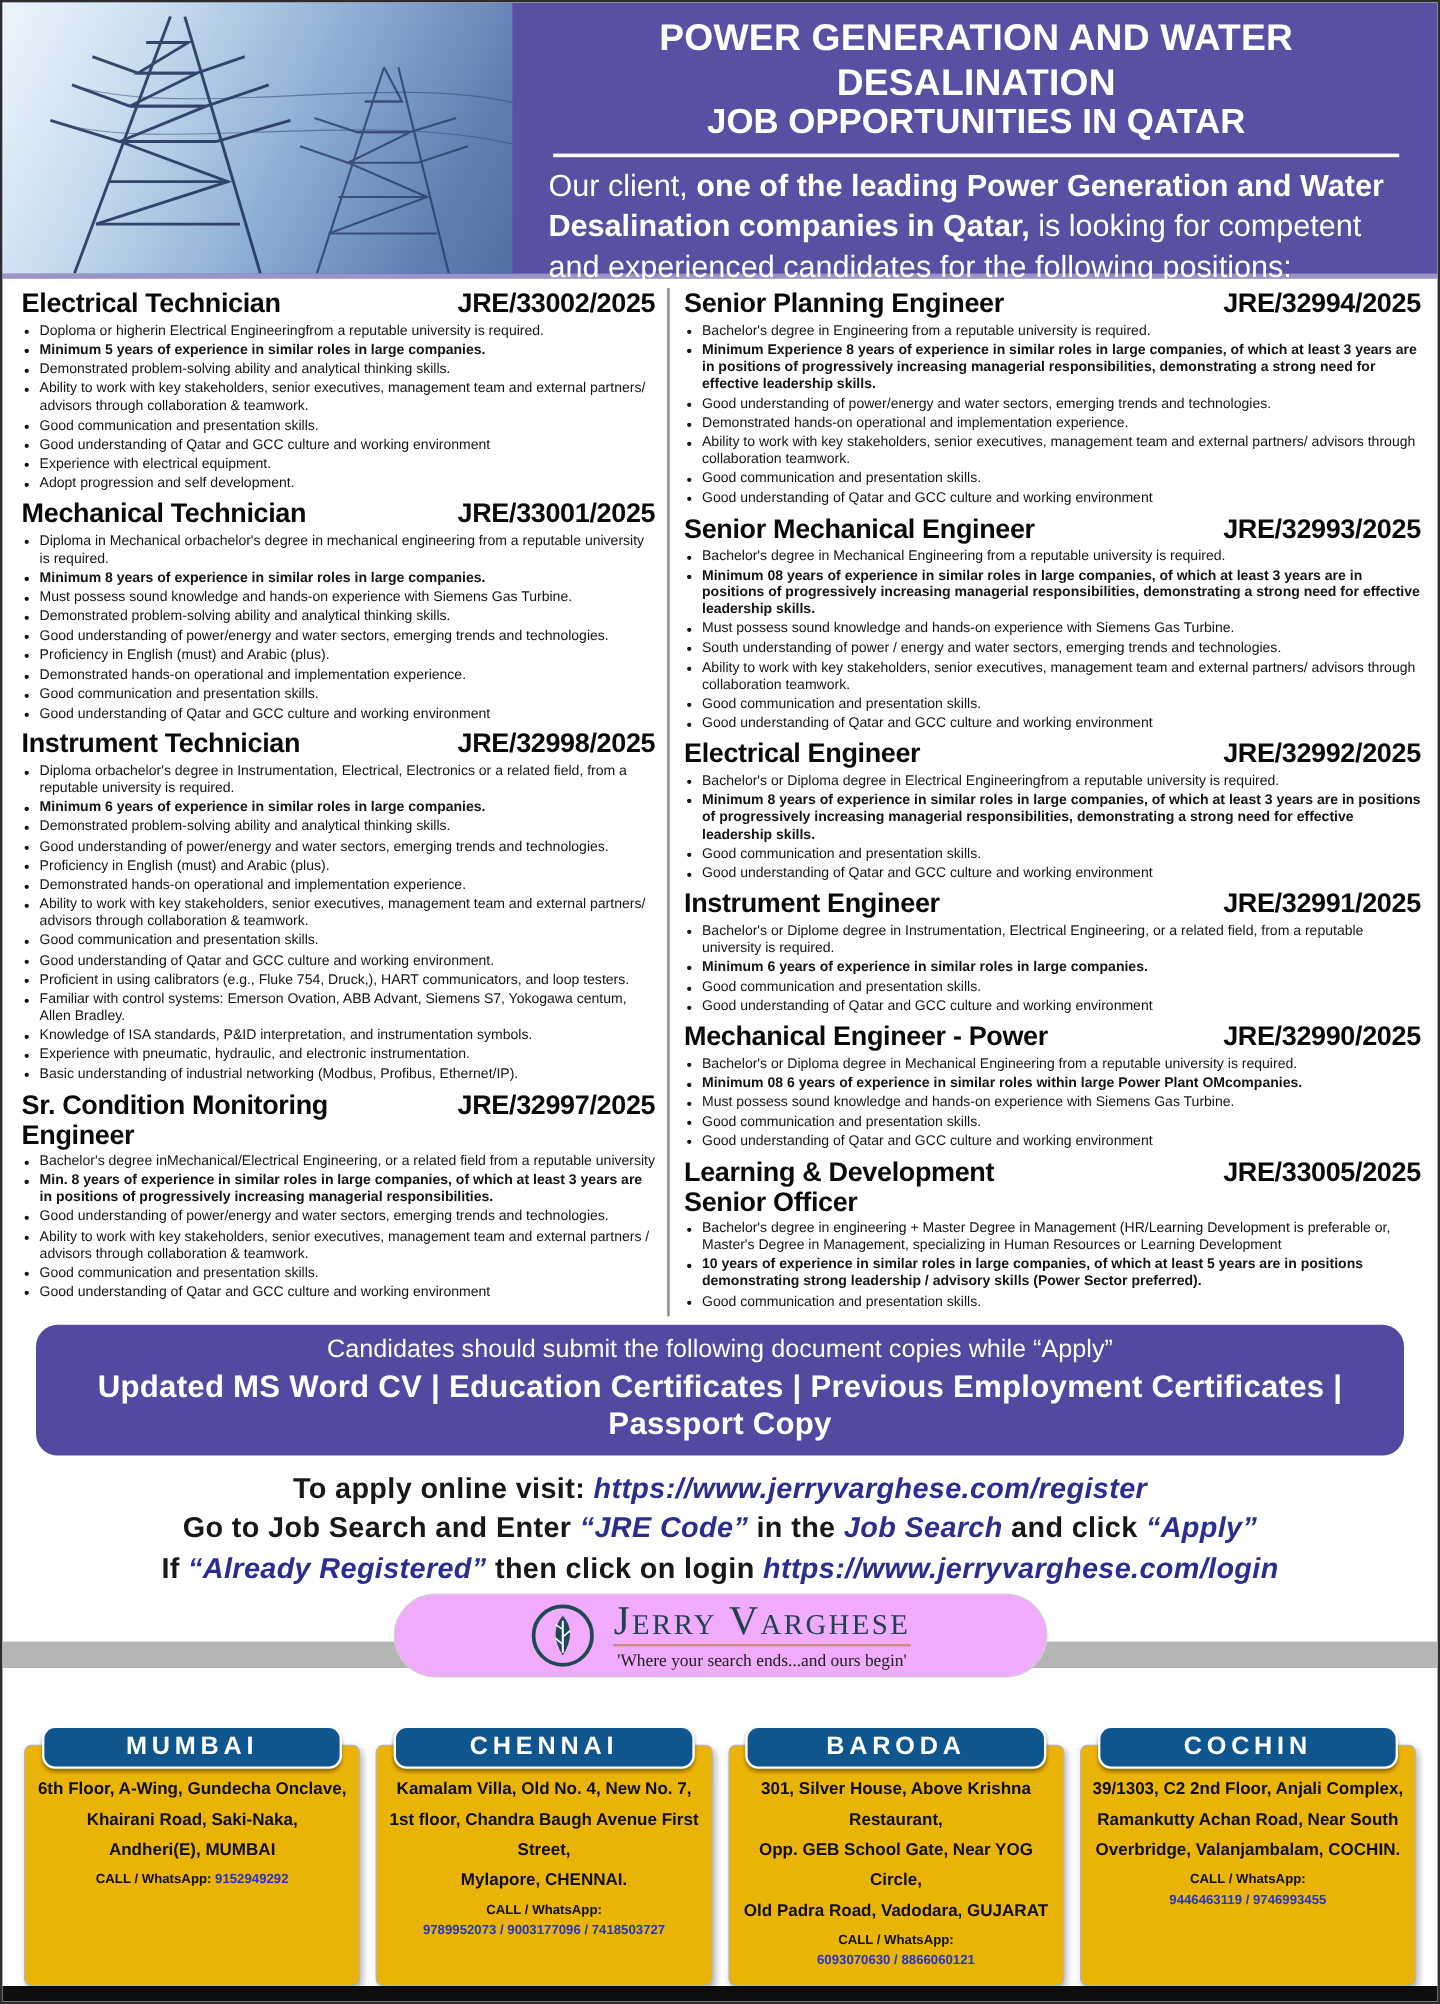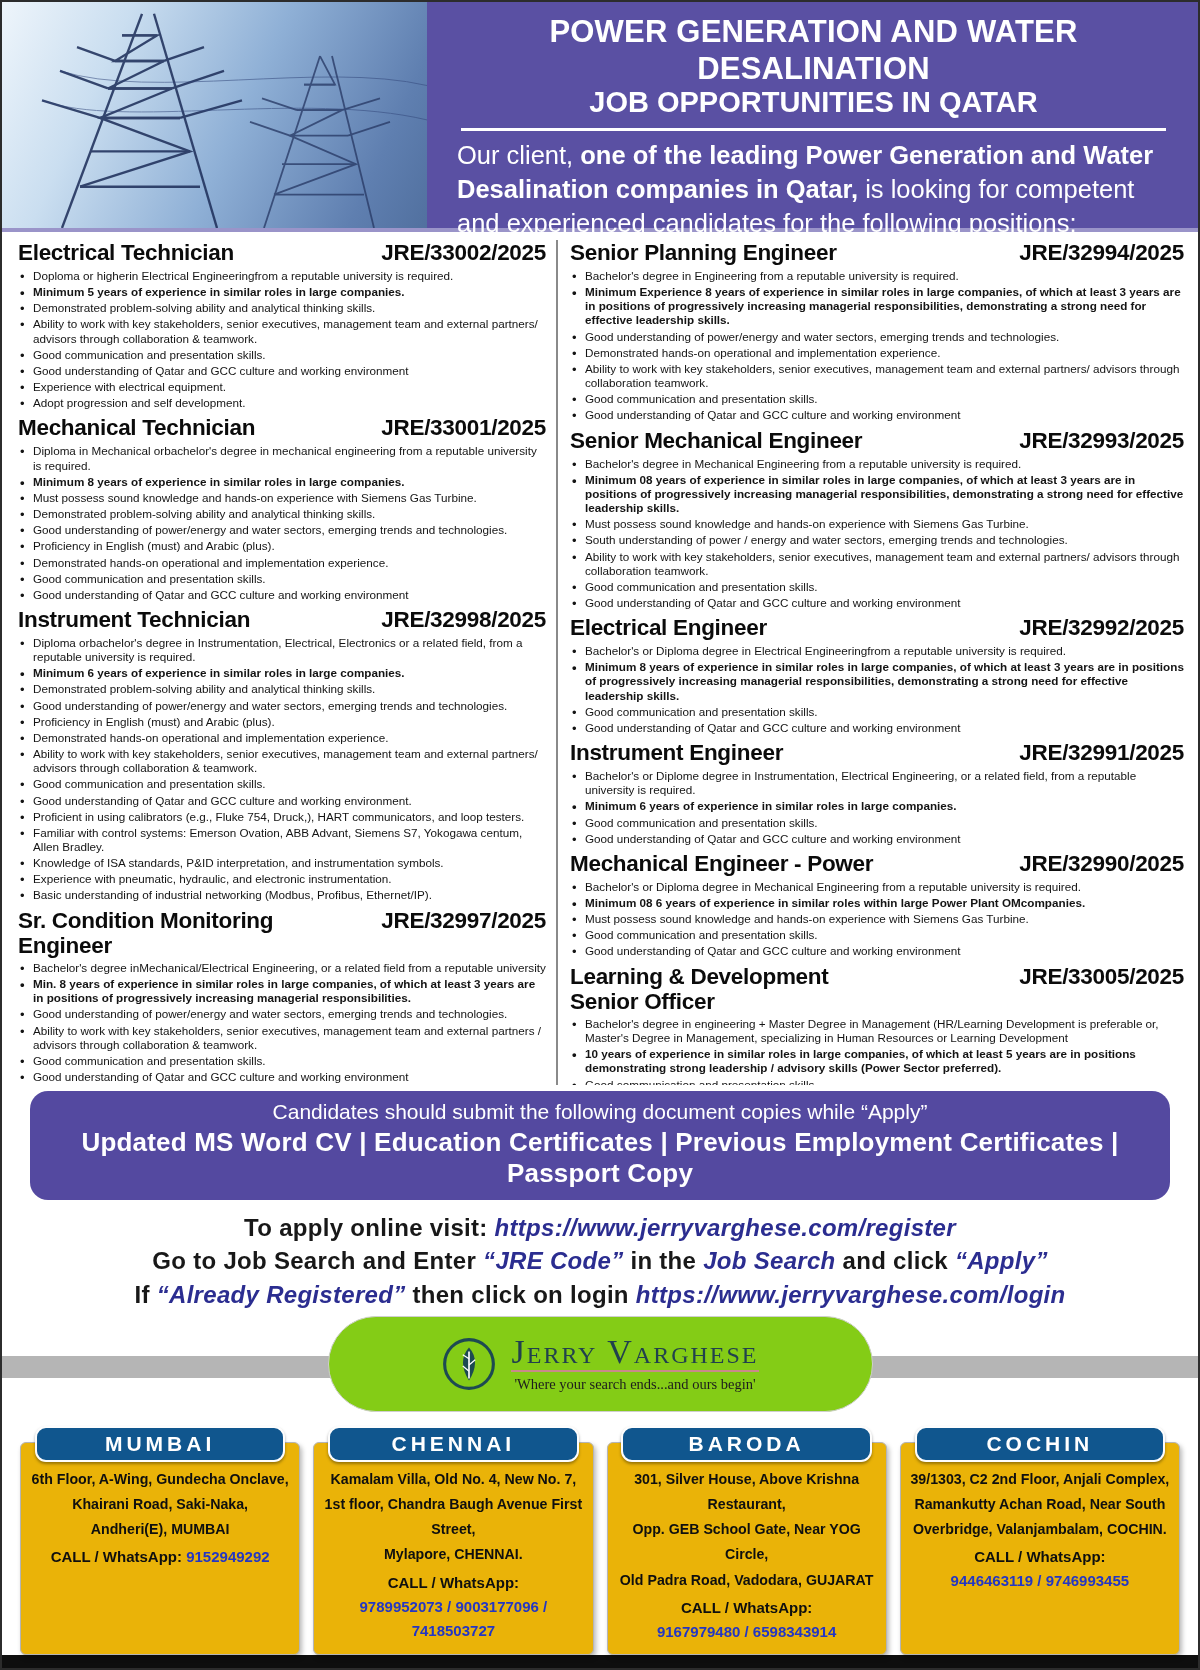--- a/index.html
+++ b/index.html
@@ -43,38 +43,38 @@
   .banner-line2 { font-size:26px; font-weight:bold; margin-top:3px; letter-spacing:.2px; }
 
   
   .apply { flex:0 0 auto; text-align:center; color:#181818; margin:7px 0 0; font-weight:600; }
   .apply-line { font-size:24px; line-height:1.4; letter-spacing:.3px; }
   .apply .accent { color:#2b2d90; font-weight:bold; font-style:italic; }
 
   
   .logo-row { position:relative; height:100px; flex:0 0 auto; margin-top:4px; }
   .gray-bar { position:absolute; top:40px; left:0; right:0; height:22px; background:#b5b5b5; }
-  .logo-box { position:relative; width:545px; height:96px; margin:0 auto; background:#84cc16;
+  .logo-box { position:relative; width:545px; height:70px; margin:0 auto; background:#f0abfc;
               border:1px solid #cfcfcf; border-radius:48px; display:flex; align-items:center;
               justify-content:center; gap:14px; }
   .logo-text { text-align:center; }
   .logo-name { font-family:"Liberation Serif", serif; font-variant:small-caps; font-size:34px;
                color:#21414d; letter-spacing:2px; display:inline-block; border-bottom:2px solid #c98a8a;
                padding-bottom:1px; line-height:1.05; }
   .logo-tagline { font-family:"Liberation Serif", serif; font-size:14.5px; color:#1d1d1d; margin-top:4px; }
 
   
   .offices { flex:0 0 auto; display:grid; grid-template-columns:repeat(4,1fr); gap:13px; margin:26px 18px 0; }
   .office { position:relative; border:1px solid #b5b5b5; border-radius:6px; background:#eab308;
             box-shadow:2px 3px 5px rgba(0,0,0,.28); padding:24px 8px 10px; text-align:center; }
   .office-pill { position:absolute; top:-17px; left:5%; width:90%; background:#10568e; color:#fff;
                  font-weight:bold; font-size:21px; letter-spacing:4px; border-radius:11px; padding:4px 0;
                  border:2px solid #fdfdfd; box-shadow:0 2px 3px rgba(0,0,0,.35); }
   .office-address { font-size:14.2px; font-weight:bold; line-height:1.78; white-space:pre-line; color:#0f0f0f; }
-  .office-call  { font-size:15px; font-weight:bold; color:#0f0f0f; margin-top:3px; line-height:1.6; }
+  .office-call  { font-size:11px; font-weight:bold; color:#0f0f0f; margin-top:3px; line-height:1.6; }
   .office-phones { color:#2336c4; font-weight:bold; }
 
   .footer-bar { margin-top:auto; height:13px; background:#0e0e0e; flex:0 0 auto; }
 </style>
 </head>
 <body>
 
 <div class="page">
 
   <div class="header">
@@ -305,21 +305,21 @@
         <div class="office-address">Kamalam Villa, Old No. 4, New No. 7,
 1st floor, Chandra Baugh Avenue First Street,
 Mylapore, CHENNAI.</div>
         <div class="office-call"><span>CALL / WhatsApp:</span><br><span class="office-phones">9789952073 / 9003177096 / 7418503727</span></div>
       </div>
       <div class="office">
         <div class="office-pill">BARODA</div>
         <div class="office-address">301, Silver House, Above Krishna Restaurant,
 Opp. GEB School Gate, Near YOG Circle,
 Old Padra Road, Vadodara, GUJARAT</div>
-        <div class="office-call"><span>CALL / WhatsApp:</span><br><span class="office-phones">9167979480 / 6598343914</span></div>
+        <div class="office-call"><span>CALL / WhatsApp:</span><br><span class="office-phones">6093070630 / 8866060121</span></div>
       </div>
       <div class="office">
         <div class="office-pill">COCHIN</div>
         <div class="office-address">39/1303, C2 2nd Floor, Anjali Complex,
 Ramankutty Achan Road, Near South
 Overbridge, Valanjambalam, COCHIN.</div>
         <div class="office-call"><span>CALL / WhatsApp:</span><br><span class="office-phones">9446463119 / 9746993455</span></div>
       </div>
     </div>
 

